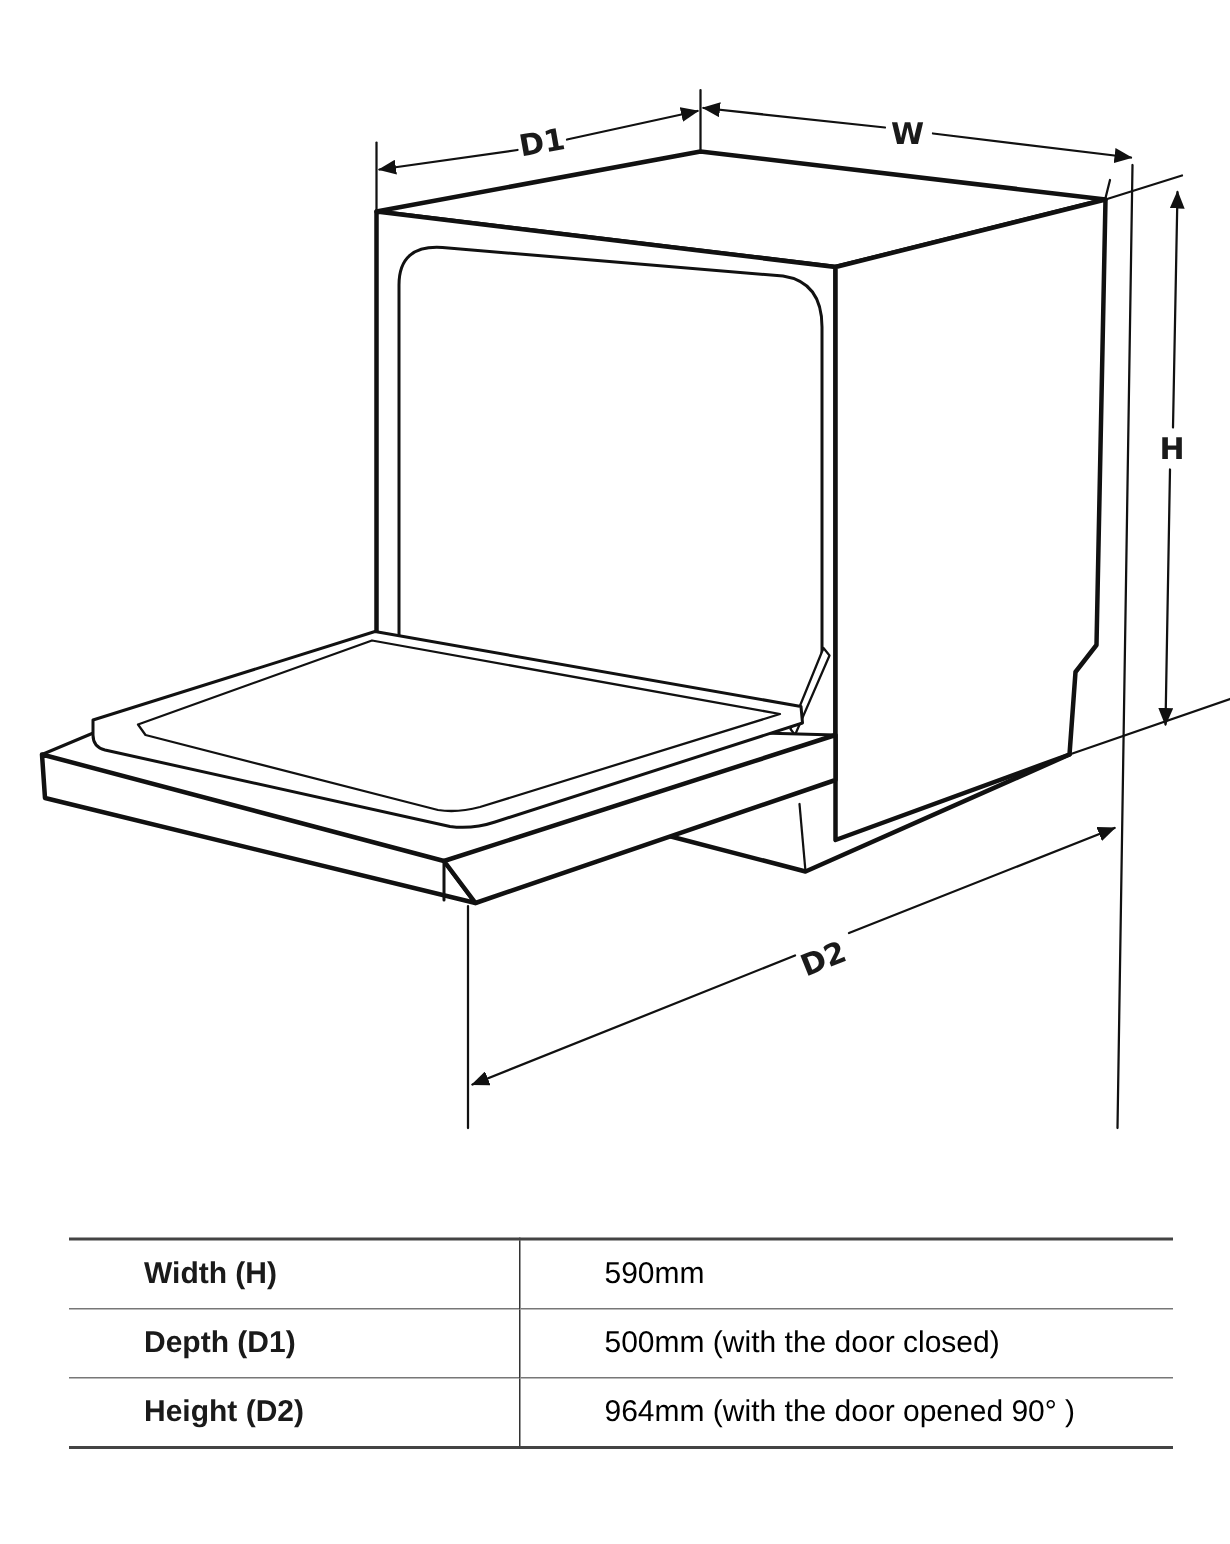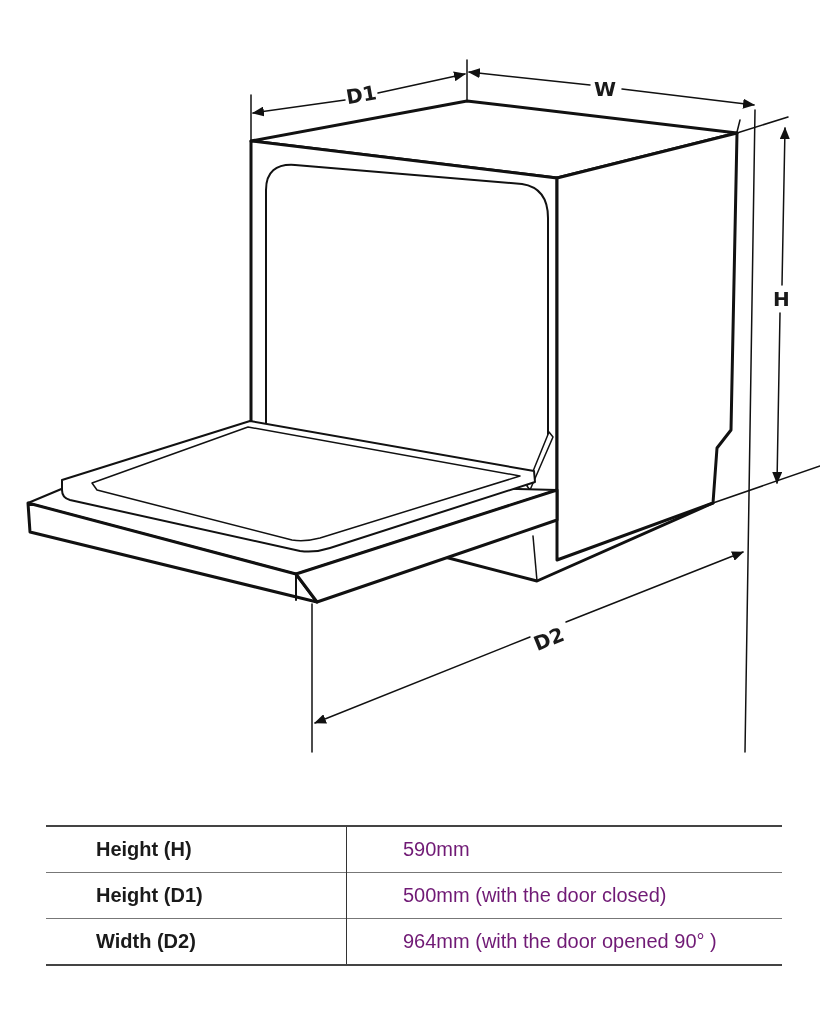--- a/index.html
+++ b/index.html
@@ -6,21 +6,21 @@
   body { width: 820px; height: 1029px; position: relative; overflow: hidden;
          font-family: "Liberation Sans", "DejaVu Sans", sans-serif; color: #1a1a1a; }
   #diagram { position: absolute; left: 0; top: 0; width: 820px; height: 780px; }
   .dim-label { font-family: "DejaVu Sans", sans-serif; font-weight: bold; font-size: 20px; fill: #1a1a1a; }
   #spec-table { position: absolute; left: 46px; top: 825px; width: 736px; border-collapse: collapse; }
   #spec-table td { height: 45px; padding: 0; font-size: 20px; vertical-align: middle; }
   #spec-table tr { border-bottom: 1.5px solid #777; }
   #spec-table tr:first-child { border-top: 2px solid #444; }
   #spec-table tr:last-child { border-bottom: 2px solid #444; }
   .spec-name { width: 250px; padding-left: 50px !important; font-weight: bold; border-right: 1.5px solid #333; }
-  .spec-value { padding-left: 56px !important; font-weight: normal; color: #701a75; }
+  .spec-value { padding-left: 56px !important; font-weight: normal; color: #000000; }
 </style>
 </head>
 <body>
 
 <svg id="diagram" viewBox="0 0 820 780" xmlns="http://www.w3.org/2000/svg">
   <defs>
     <marker id="arrow" markerWidth="12" markerHeight="10" refX="11" refY="5" orient="auto" markerUnits="userSpaceOnUse">
       <path d="M0,0 L12,5 L0,10 Z" fill="#111"></path>
     </marker>
   </defs>
@@ -71,25 +71,25 @@
 
   <text class="dim-label" x="346" y="102" transform="rotate(-10 360 95)">D1</text>
   <text class="dim-label" x="594" y="96">W</text>
   <text class="dim-label" x="773" y="306">H</text>
   <text class="dim-label" x="532" y="646" transform="rotate(-22 548 635)">D2</text>
 </svg>
 
 <table id="spec-table">
   <tbody>
     <tr>
-      <td class="spec-name">Height (H)</td>
+      <td class="spec-name">Width (H)</td>
       <td class="spec-value">590mm</td>
     </tr>
     <tr>
-      <td class="spec-name">Height (D1)</td>
+      <td class="spec-name">Depth (D1)</td>
       <td class="spec-value">500mm (with the door closed)</td>
     </tr>
     <tr>
-      <td class="spec-name">Width (D2)</td>
+      <td class="spec-name">Height (D2)</td>
       <td class="spec-value">964mm (with the door opened 90°&nbsp;)</td>
     </tr>
   </tbody>
 </table>
 
 </body></html>

